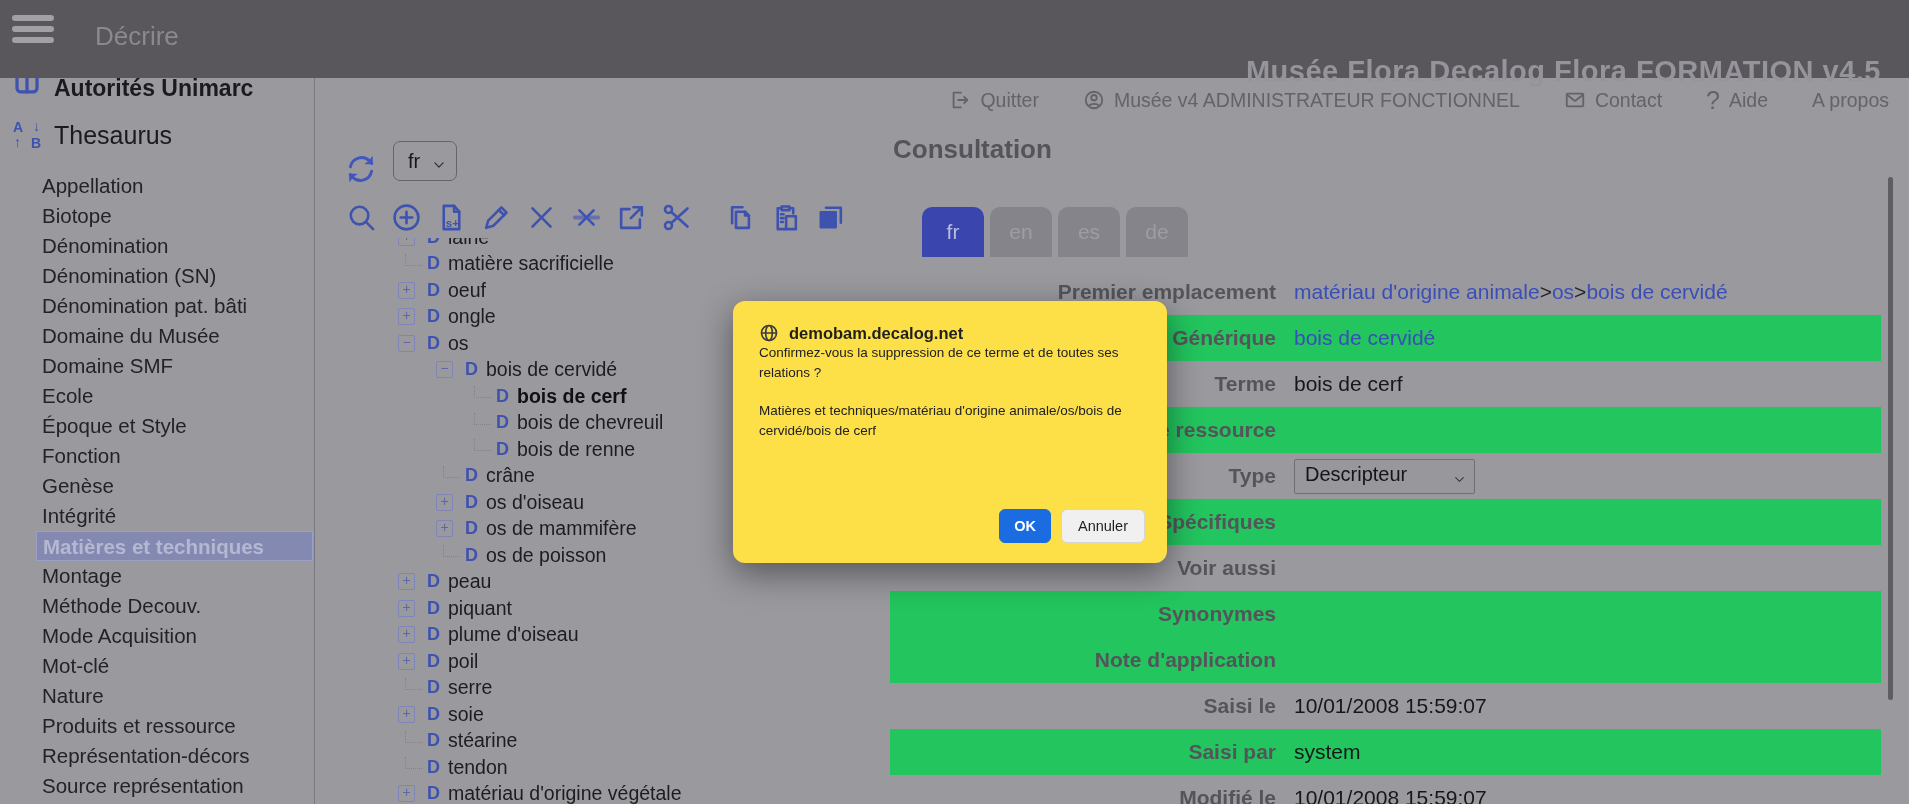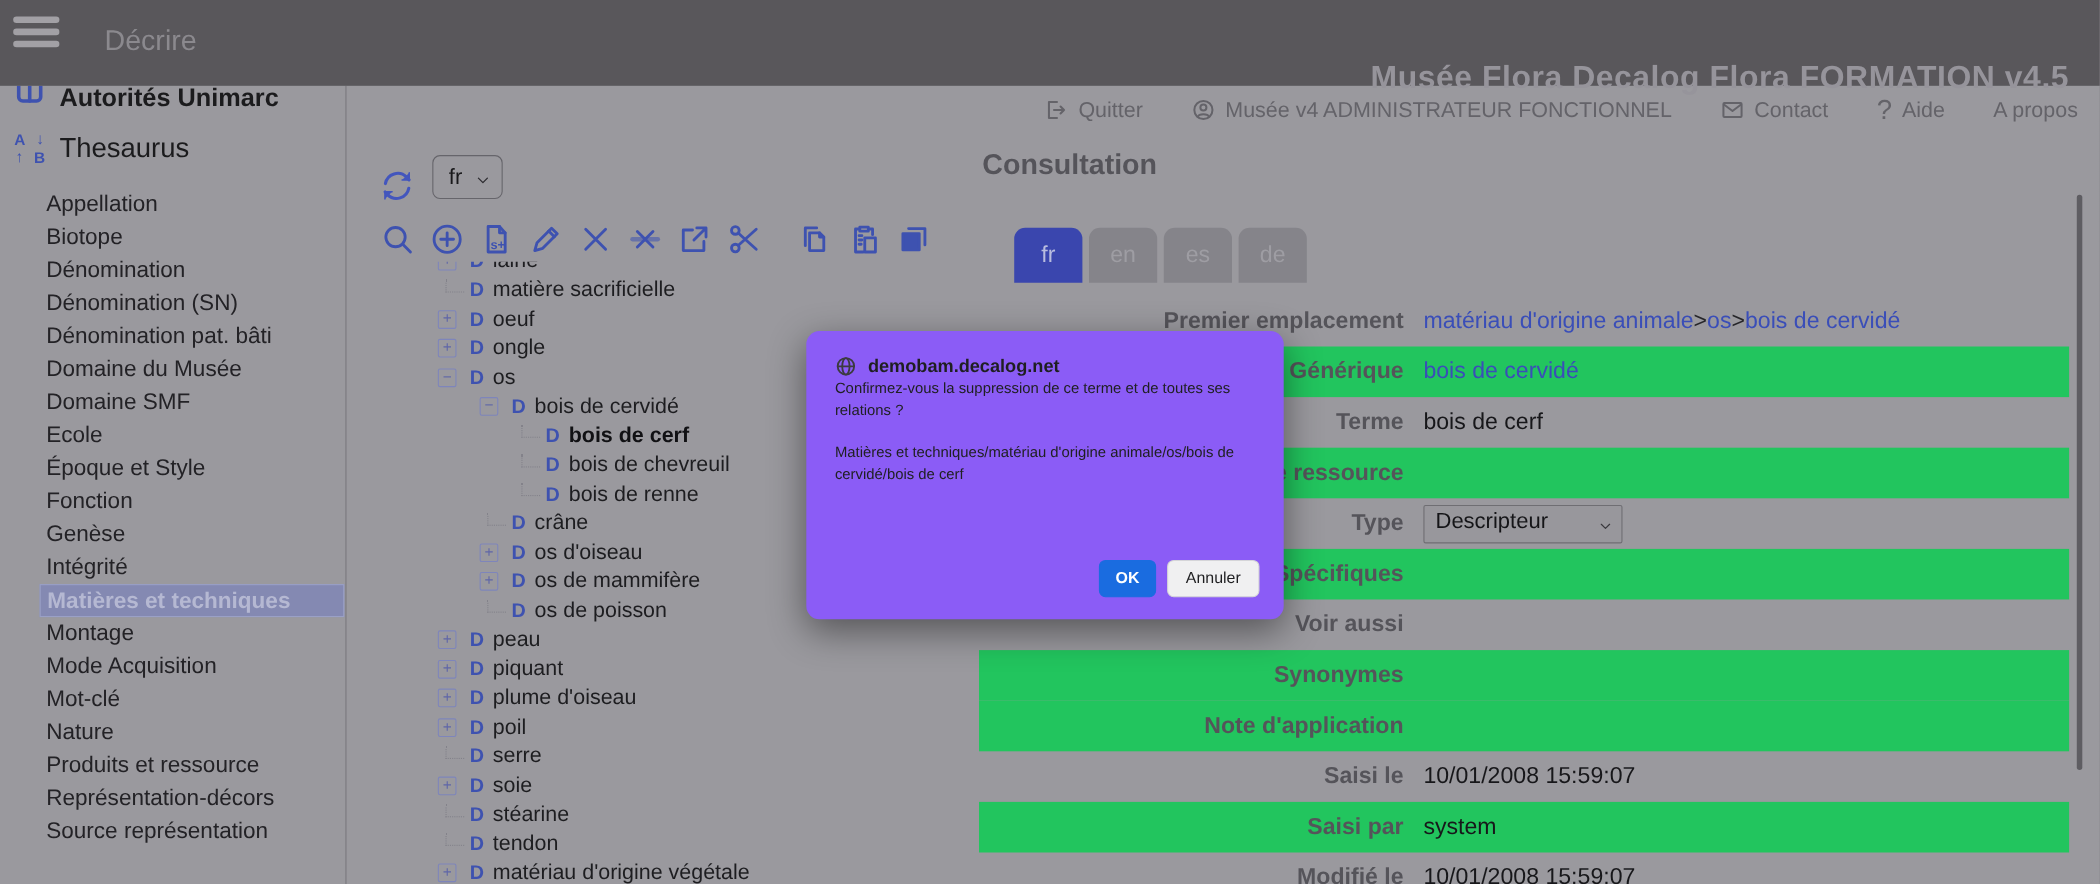--- a/index.html
+++ b/index.html
@@ -70,21 +70,21 @@
   .frow.striped{background:#22c55e;}
   .flabel{flex:0 0 386px;text-align:right;font-size:21px;font-weight:bold;color:#55545a;white-space:nowrap;}
   .fval{margin-left:18px;font-size:21px;color:#17171a;white-space:nowrap;}
   .fval .lnk{color:#3a4eb8;}
   .fval .sep{color:#26262a;}
   .fsel{margin-left:18px;width:181px;height:35px;border:1px solid #6f6e73;border-radius:2px;background:#98979c;
         display:flex;align-items:center;padding:0 8px 4px 10px;font-size:20px;color:#151518;cursor:pointer;}
   .fsel .chev{margin-left:auto;width:13px;height:13px;color:#3a393e;}
 
   
-  .dlg{position:absolute;left:733px;top:301px;width:434px;height:262px;background:#8b5cf6;border-radius:12px;
+  .dlg{position:absolute;left:733px;top:301px;width:434px;height:262px;background:#fde047;border-radius:12px;
        box-shadow:0 10px 34px rgba(0,0,0,.45);z-index:60;padding:22px 26px;}
   .dlg-head{display:flex;align-items:center;gap:10px;color:#1f1f21;font-size:16.5px;font-weight:bold;}
   .dlg-head svg{width:20px;height:20px;color:#3c3b40;}
   .dlg p{width:384px;margin:0;font-size:13.5px;line-height:19.5px;color:#202023;}
   .dlg .p1{}
   .dlg .p2{margin-top:19px;}
   .dlg-btns{position:absolute;right:22px;bottom:20px;display:flex;gap:10px;}
   .btn{height:34px;border-radius:6px;font-size:14.5px;font-family:inherit;cursor:pointer;}
   .btn-ok{width:52px;background:#1a6ce0;border:1px solid #1a6ce0;color:#ffffff;font-weight:bold;}
   .btn-cancel{width:84px;background:#f0f0f1;border:1px solid #d5d5d8;color:#1f1f21;}
@@ -174,20 +174,21 @@
         <div class="sitem">Dénomination pat. bâti</div>
         <div class="sitem">Domaine du Musée</div>
         <div class="sitem">Domaine SMF</div>
         <div class="sitem">Ecole</div>
         <div class="sitem">Époque et Style</div>
         <div class="sitem">Fonction</div>
         <div class="sitem">Genèse</div>
         <div class="sitem">Intégrité</div>
         <div class="sitem sel">Matières et techniques</div>
         <div class="sitem">Montage</div>
+        <div class="sitem">Méthode Decouv.</div>
         <div class="sitem">Mode Acquisition</div>
         <div class="sitem">Mot-clé</div>
         <div class="sitem">Nature</div>
         <div class="sitem">Produits et ressource</div>
         <div class="sitem">Représentation-décors</div>
         <div class="sitem">Source représentation</div>
       </div>
   </div>
 
   <div class="treepanel">

